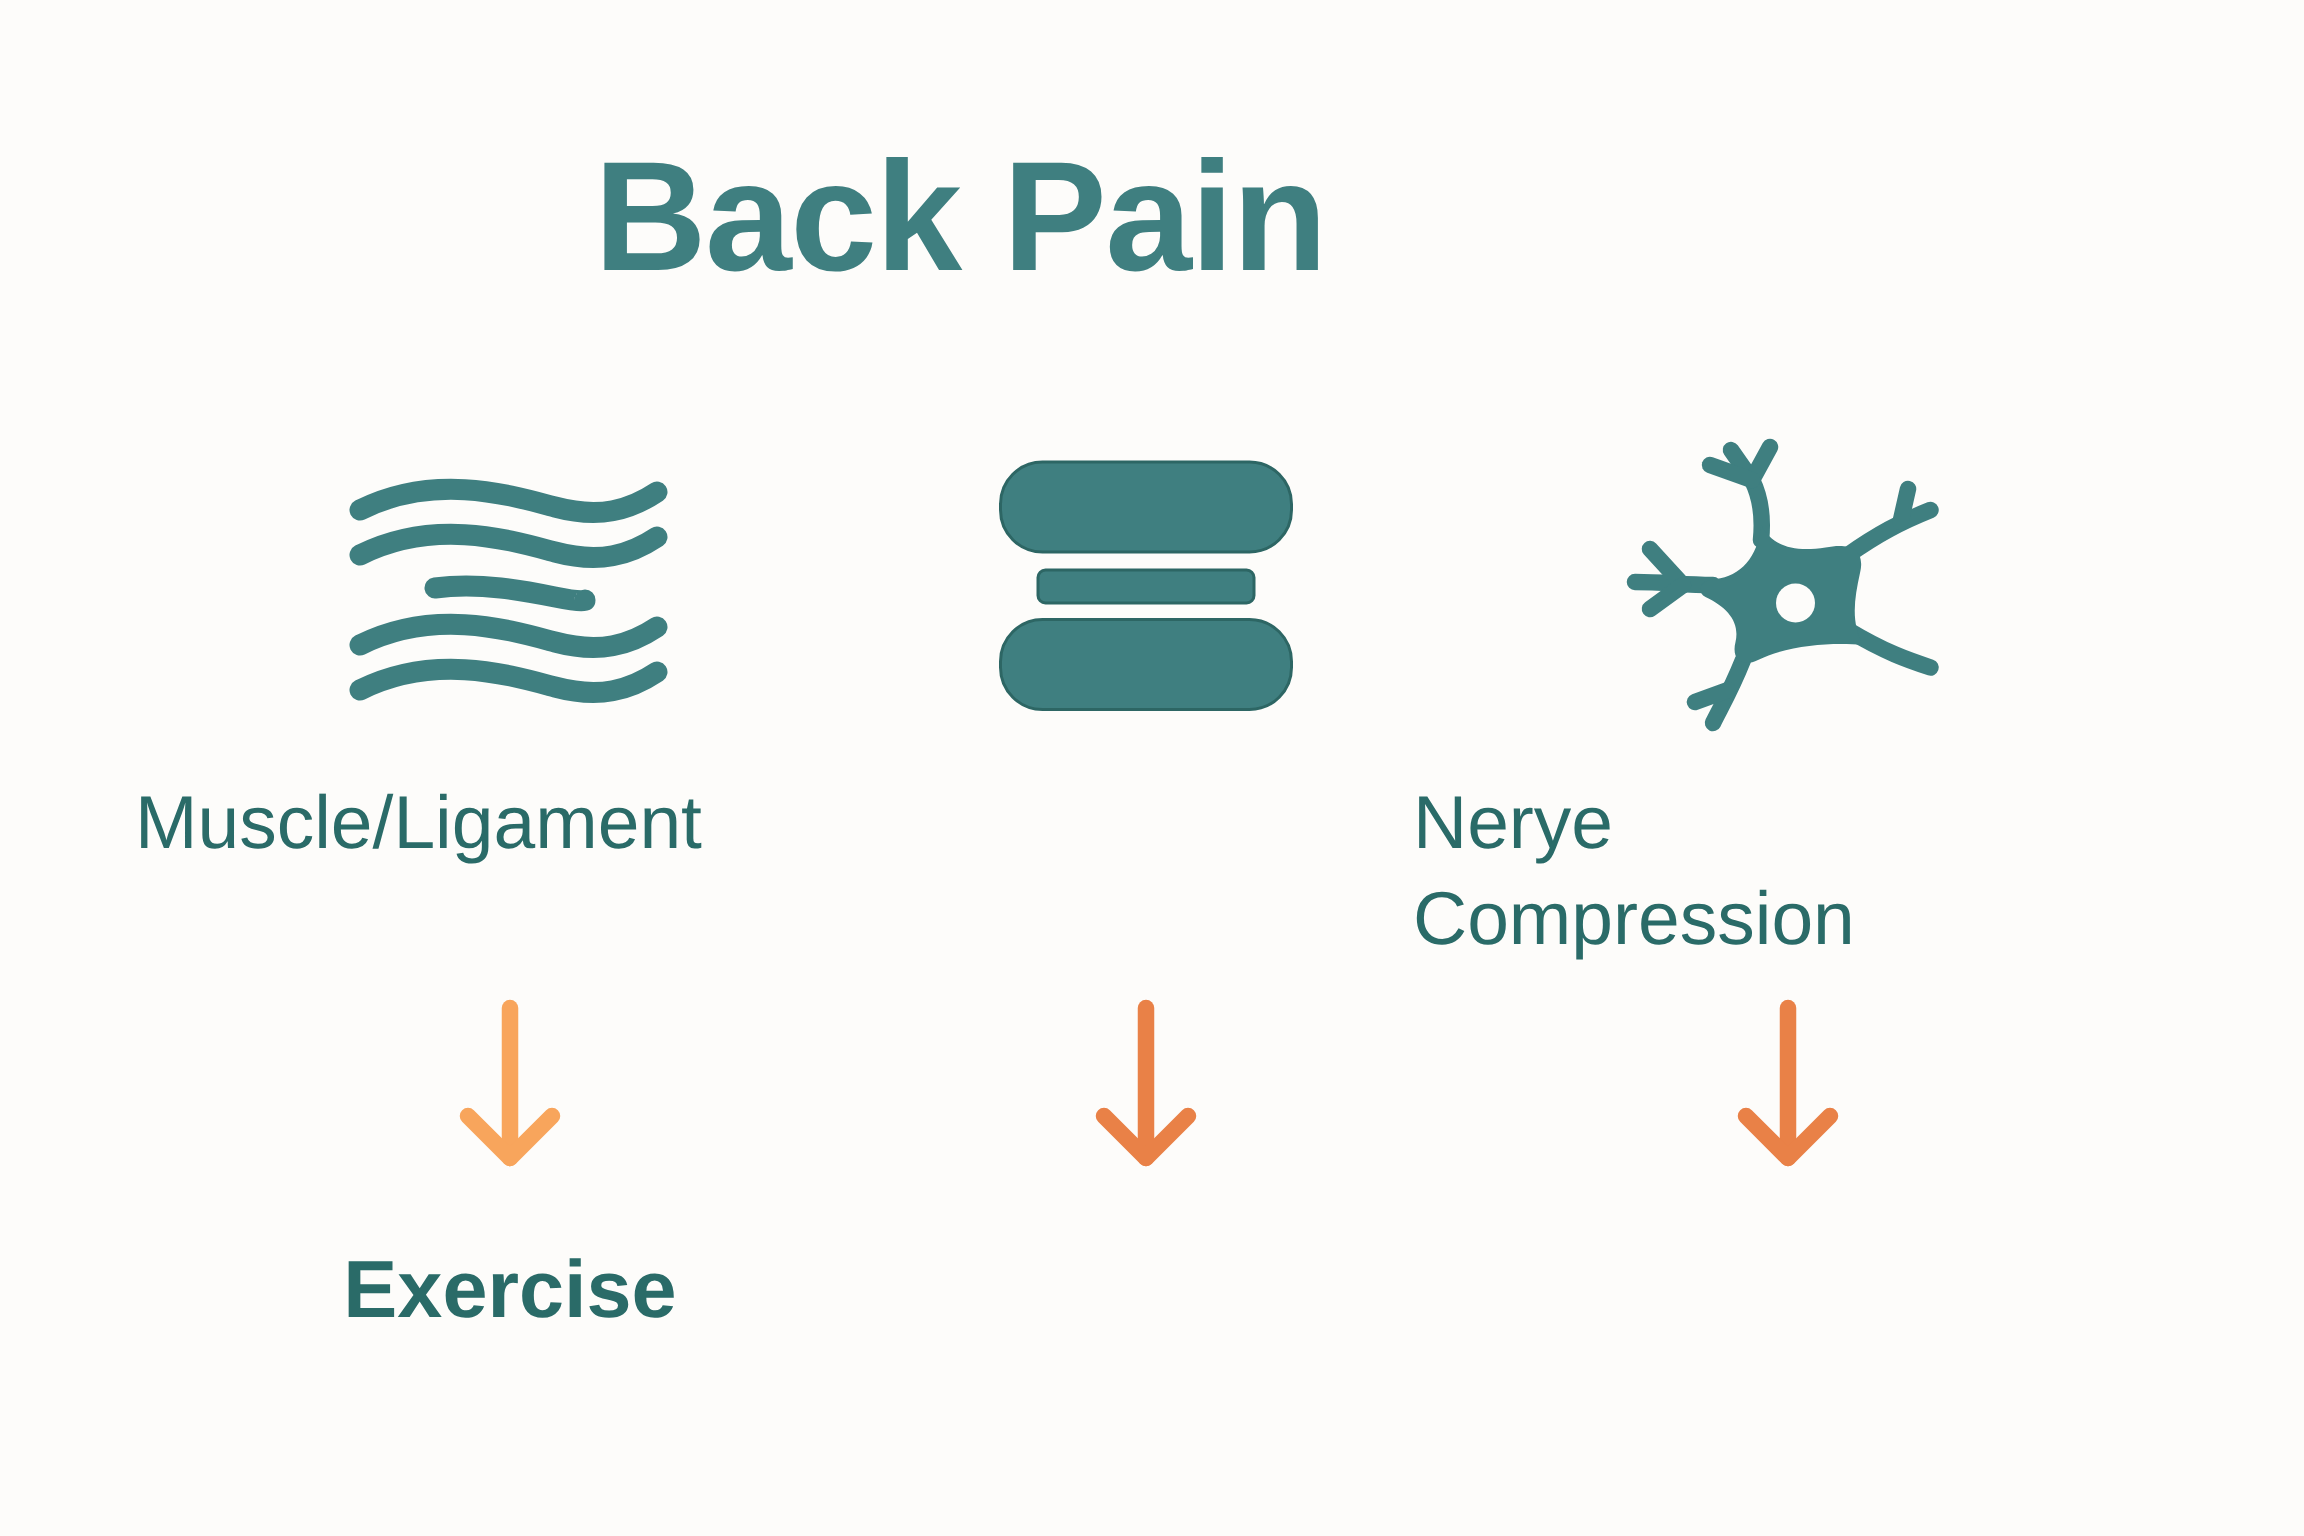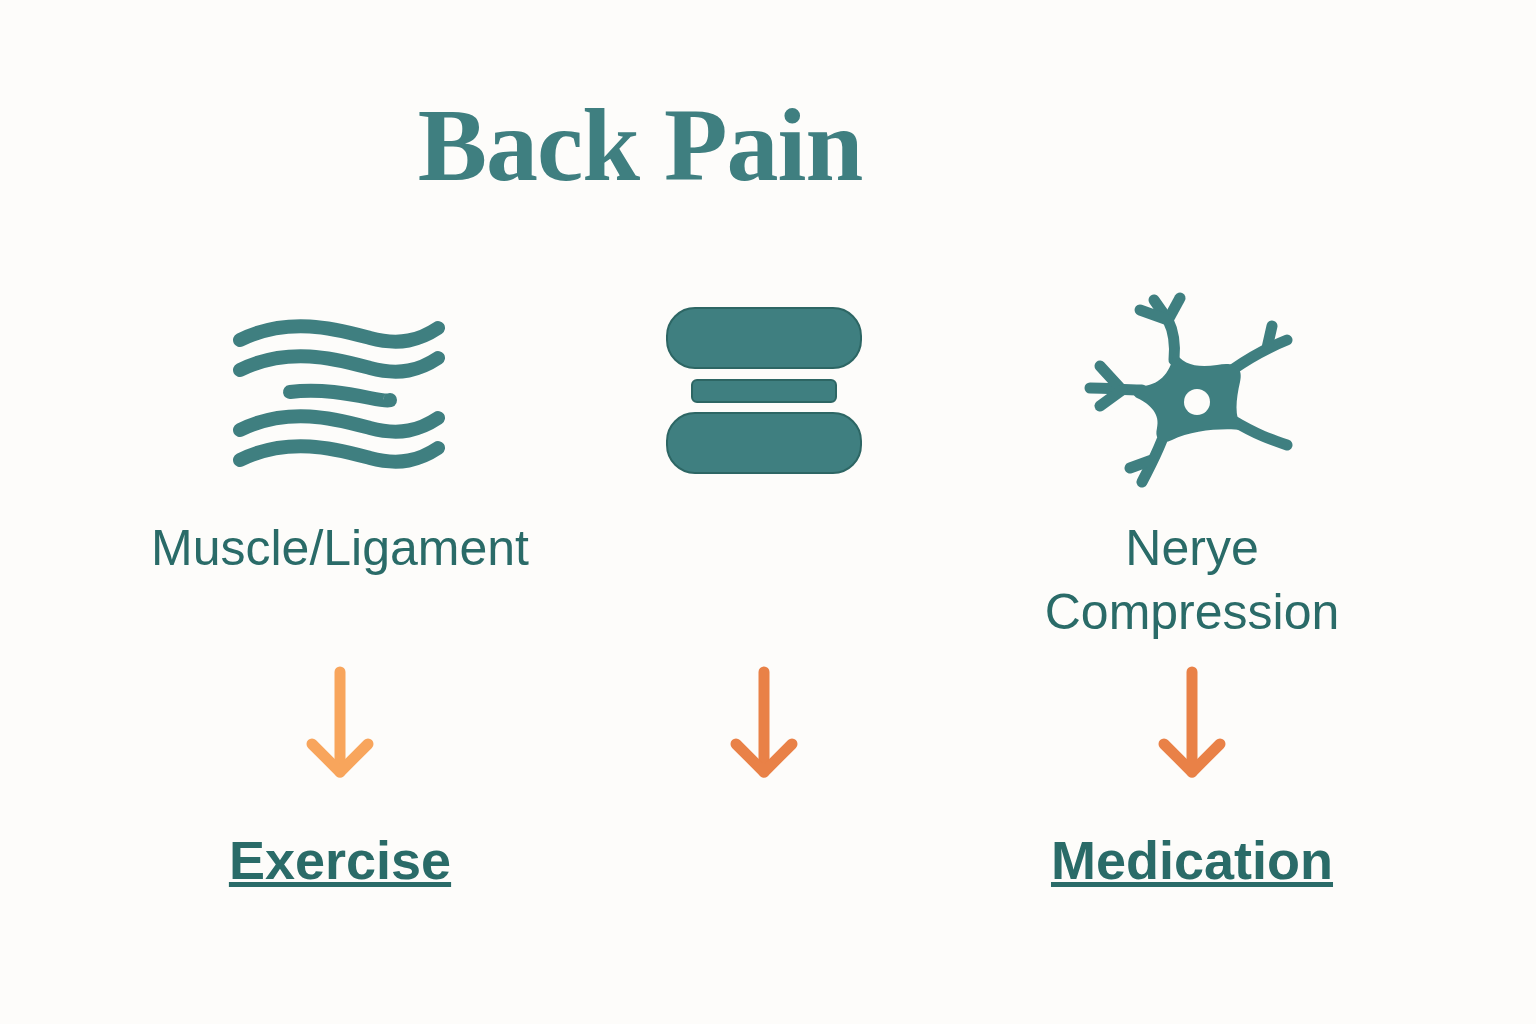--- a/index.html
+++ b/index.html
@@ -19,21 +19,20 @@
       position: absolute;
       left: 0;
       width: 1280px;
       top: 88px;
       text-align: center;
       font-size: 104px;
       font-weight: bold;
       color: #3f7f80;
       letter-spacing: -1px;
       line-height: 1.1;
-      font-family: Liberation Serif, serif;
     }
     .col {
       position: absolute;
       top: 0;
       width: 500px;
       height: 1024px;
     }
     .col-1 { left: 90px; }
     .col-2 { left: 514px; }
     .col-3 { left: 942px; }
@@ -45,21 +44,21 @@
       height: 200px;
       display: flex;
       justify-content: center;
       align-items: center;
     }
     .cause-label {
       position: absolute;
       top: 516px;
       left: 0;
       width: 500px;
-      text-align: center;
+      text-align: left;
       font-size: 50px;
       line-height: 64px;
       color: #2a6b68;
     }
     .arrow-wrap {
       position: absolute;
       top: 664px;
       left: 0;
       width: 500px;
       height: 120px;
@@ -68,21 +67,20 @@
     }
     .treatment-label {
       position: absolute;
       left: 0;
       width: 500px;
       text-align: center;
       font-size: 54px;
       font-weight: bold;
       line-height: 64px;
       color: #2a6b68;
-      text-decoration: underline;
     }
     .col-1 .treatment-label { top: 828px; }
     .col-2 .treatment-label { top: 802px; }
     .col-3 .treatment-label { top: 828px; }
   </style>
 </head>
 <body>
 
 <div class="title">Back Pain</div>
 
@@ -173,16 +171,13 @@
     <div>Compression</div>
   </div>
   <div class="arrow-wrap">
     <svg width="80" height="120" viewBox="0 0 80 120">
       <g fill="none" stroke="#e98147" stroke-width="11" stroke-linecap="round" stroke-linejoin="round">
         <line x1="40" y1="8" x2="40" y2="108"></line>
         <polyline points="12,80 40,108 68,80"></polyline>
       </g>
     </svg>
   </div>
-  <div class="treatment-label">
-    <div>Medication</div>
-  </div>
 </div>
 
 </body></html>

